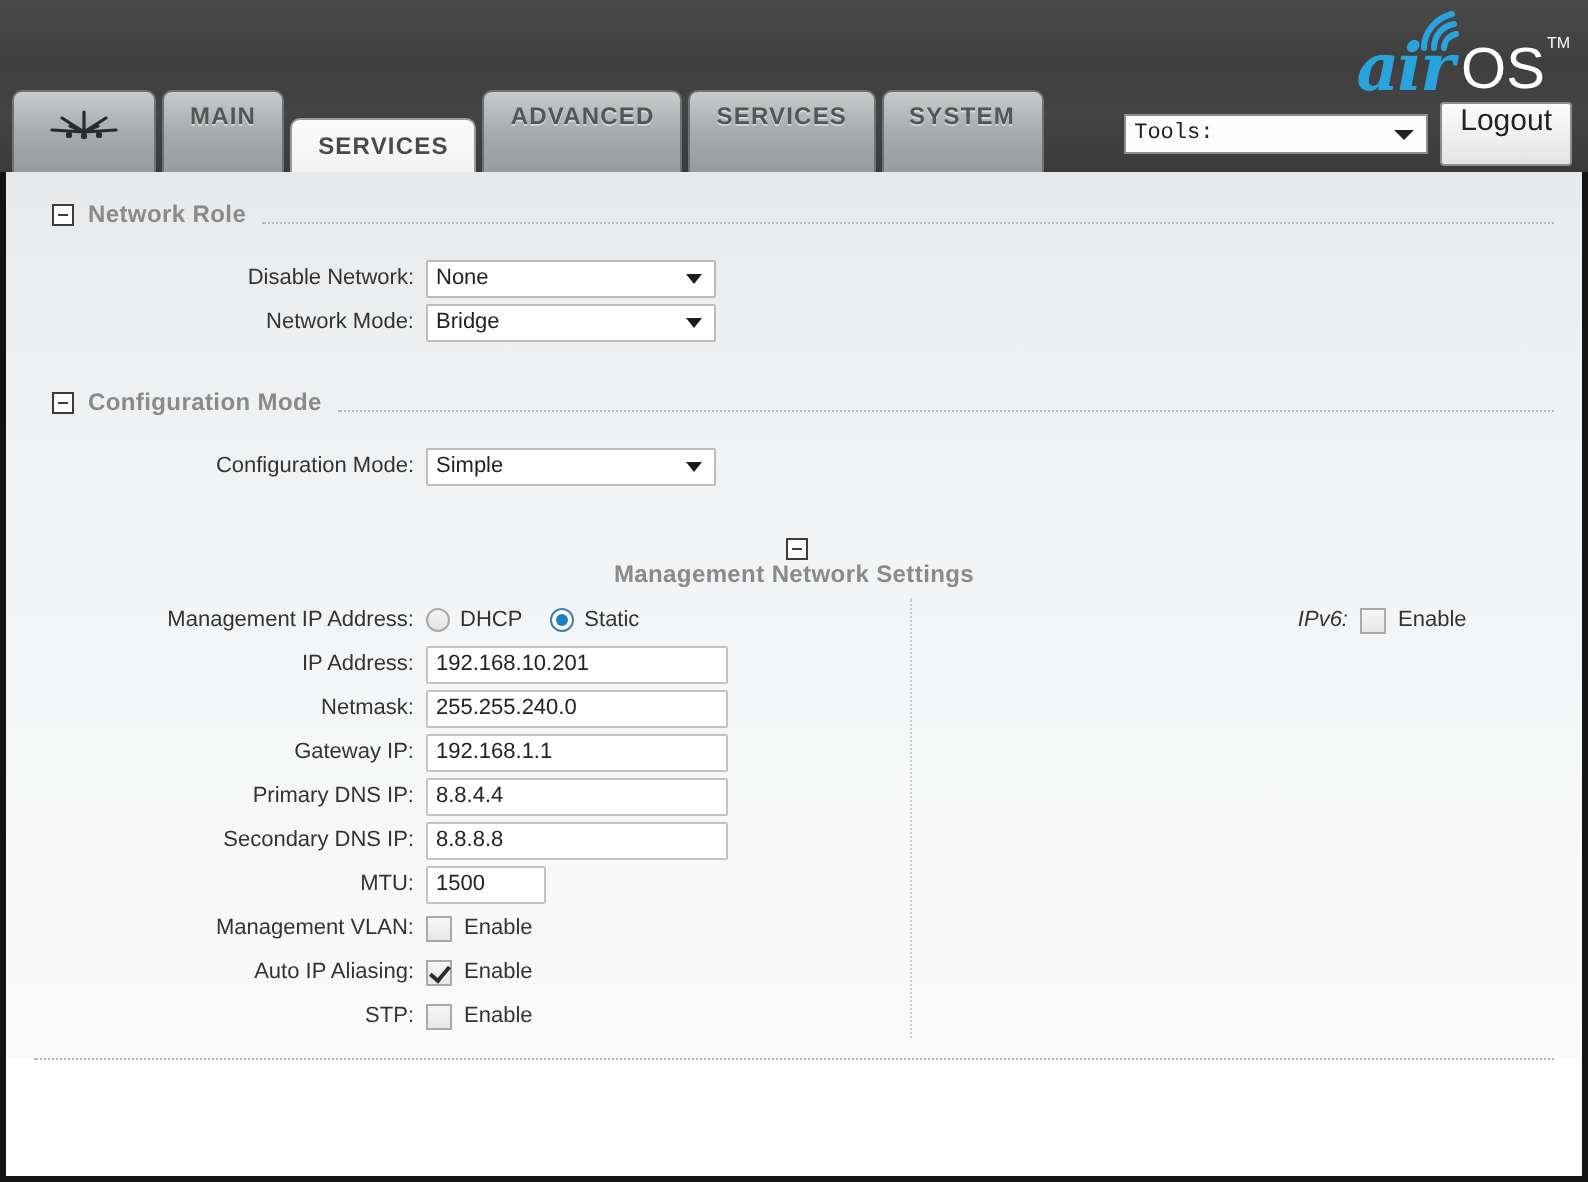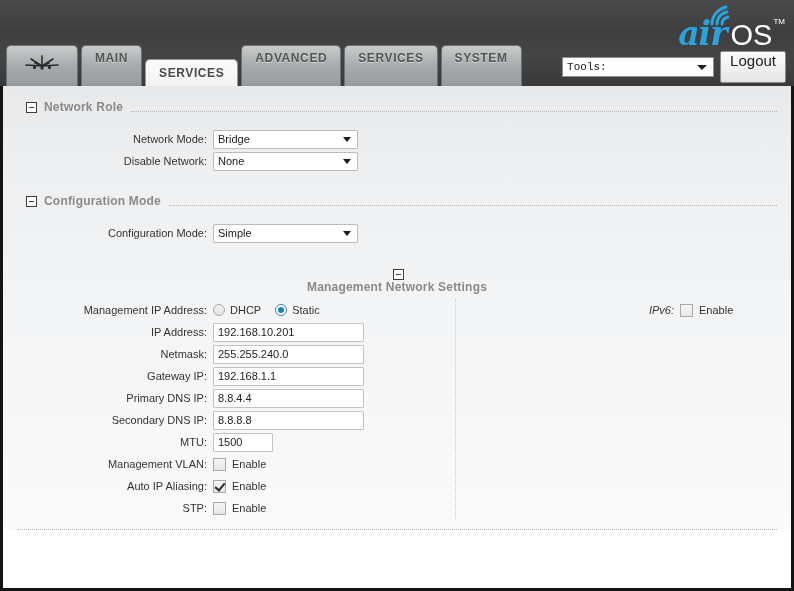--- a/index.html
+++ b/index.html
@@ -453,33 +453,33 @@
   <div class="content">
 
     <div class="section-head">
       <span class="collapse-box"></span>
       <span class="section-title">Network Role</span>
       <span class="section-rule"></span>
     </div>
 
     <div class="form-block">
       <div class="row">
+        <div class="row-label">Disable Network:</div>
+        <div class="field">
+          <div class="sel">
+            <span>None</span>
+            <span class="arrow"></span>
+          </div>
+        </div>
+      </div>
+      <div class="row">
         <div class="row-label">Network Mode:</div>
         <div class="field">
           <div class="sel">
             <span>Bridge</span>
-            <span class="arrow"></span>
-          </div>
-        </div>
-      </div>
-      <div class="row">
-        <div class="row-label">Disable Network:</div>
-        <div class="field">
-          <div class="sel">
-            <span>None</span>
             <span class="arrow"></span>
           </div>
         </div>
       </div>
     </div>
 
     <div class="section-head" style="margin-top:20px;">
       <span class="collapse-box"></span>
       <span class="section-title">Configuration Mode</span>
       <span class="section-rule"></span>

